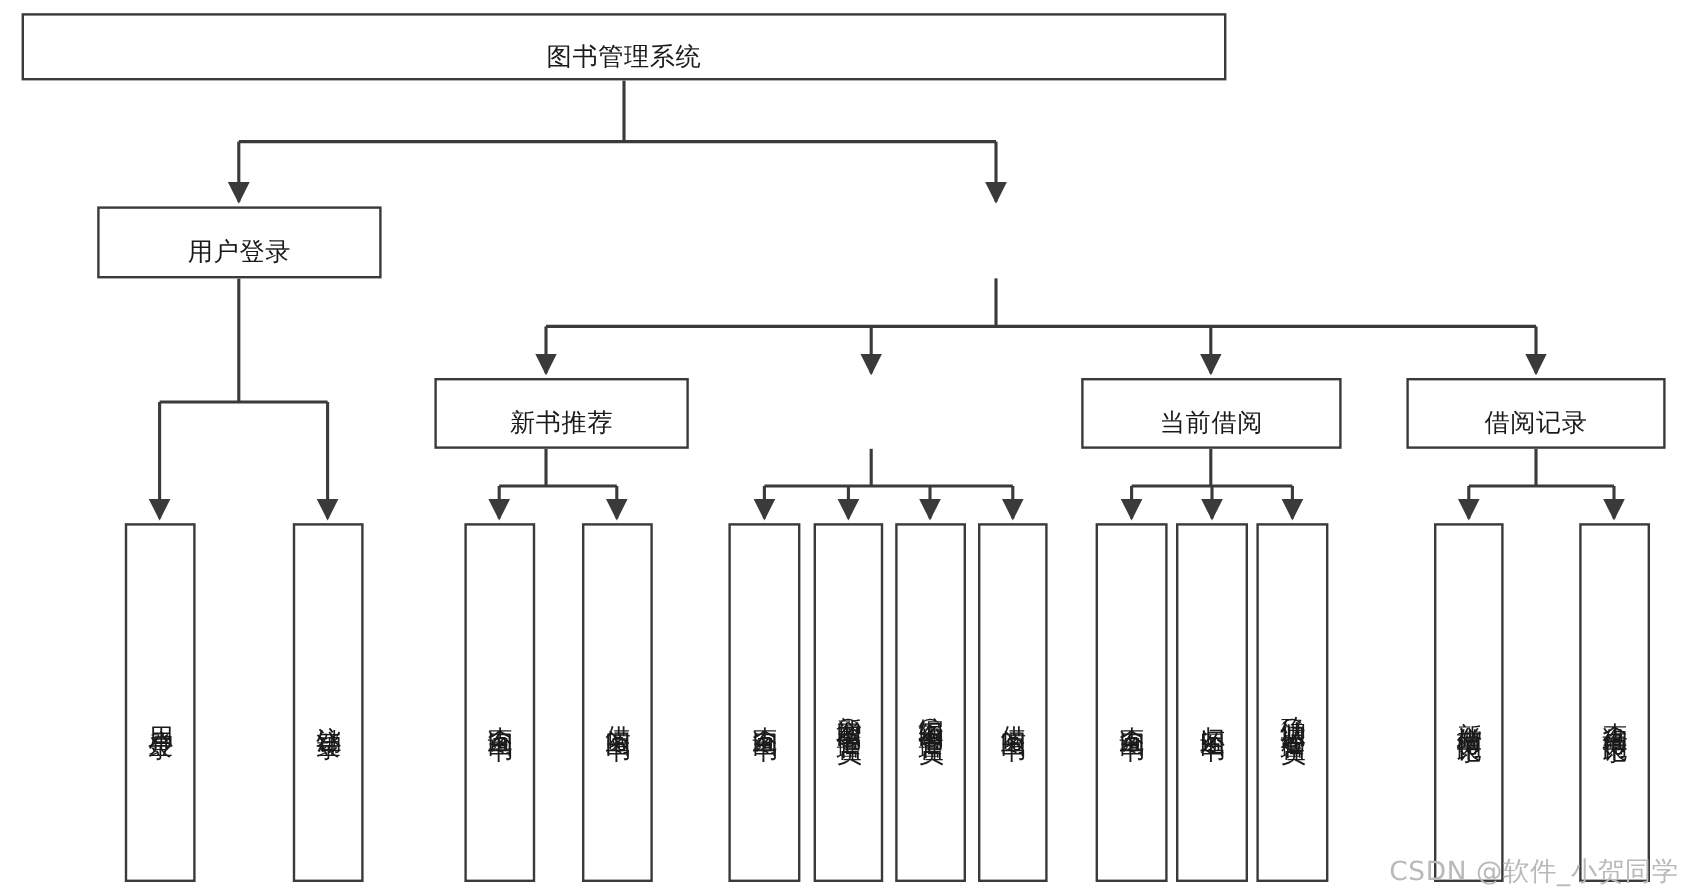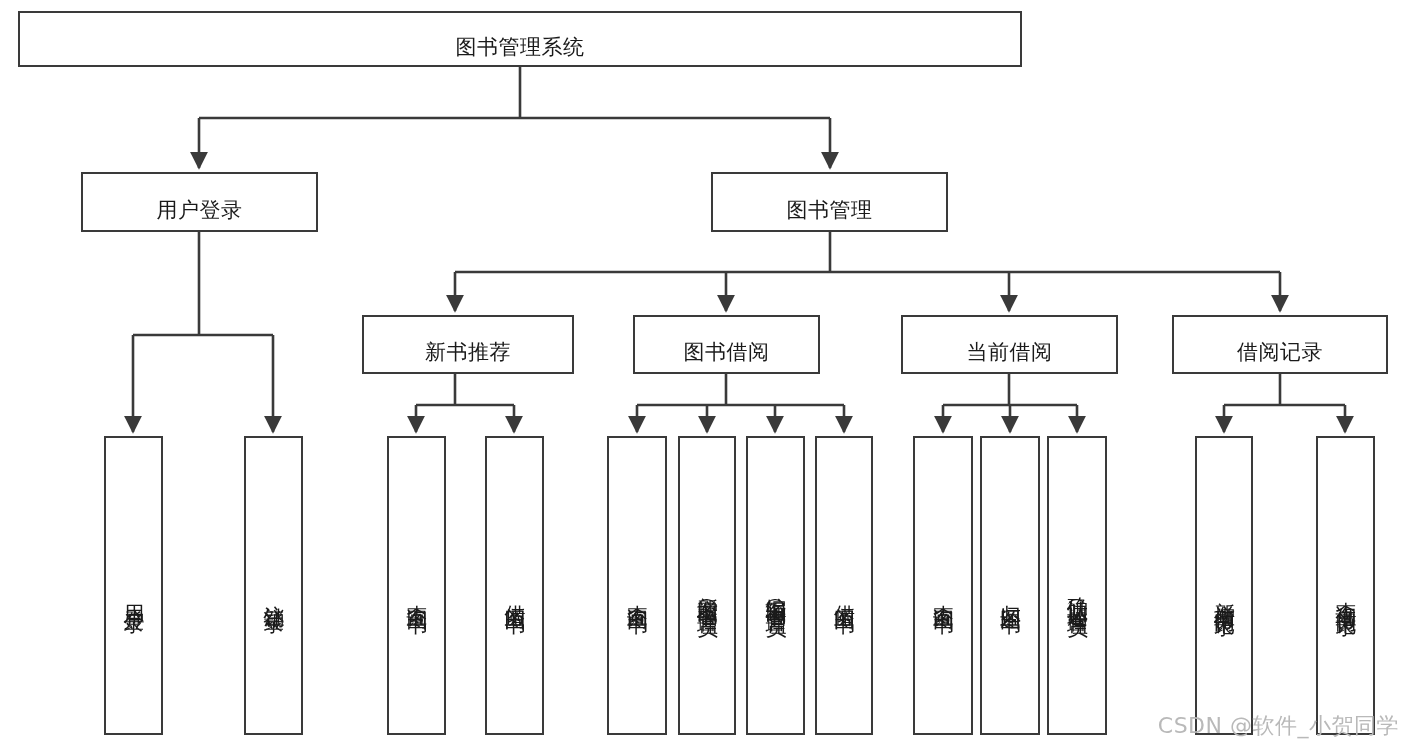--- a/index.html
+++ b/index.html
@@ -123,29 +123,23 @@
     </g>
   </svg>
 
   <div class="node horizontal" style="left:18px;top:11px;width:1004px;height:56px;">
     <span class="label">图书管理系统</span>
   </div>
 
   <div class="node horizontal" style="left:81px;top:172px;width:237px;height:60px;">
     <span class="label">用户登录</span>
   </div>
-  <div class="node horizontal" style="left:711px;top:172px;width:237px;height:60px;">
-    <span class="label">图书管理</span>
-  </div>
 
   <div class="node horizontal" style="left:362px;top:315px;width:212px;height:59px;">
     <span class="label">新书推荐</span>
-  </div>
-  <div class="node horizontal" style="left:633px;top:315px;width:187px;height:59px;">
-    <span class="label">图书借阅</span>
   </div>
   <div class="node horizontal" style="left:1172px;top:315px;width:216px;height:59px;">
     <span class="label">借阅记录</span>
   </div>
   <div class="node horizontal" style="left:901px;top:315px;width:217px;height:59px;">
     <span class="label">当前借阅</span>
   </div>
 
   <div class="node vertical" style="left:104px;top:436px;width:59px;height:299px;">
     <span class="label">用户登录</span>

